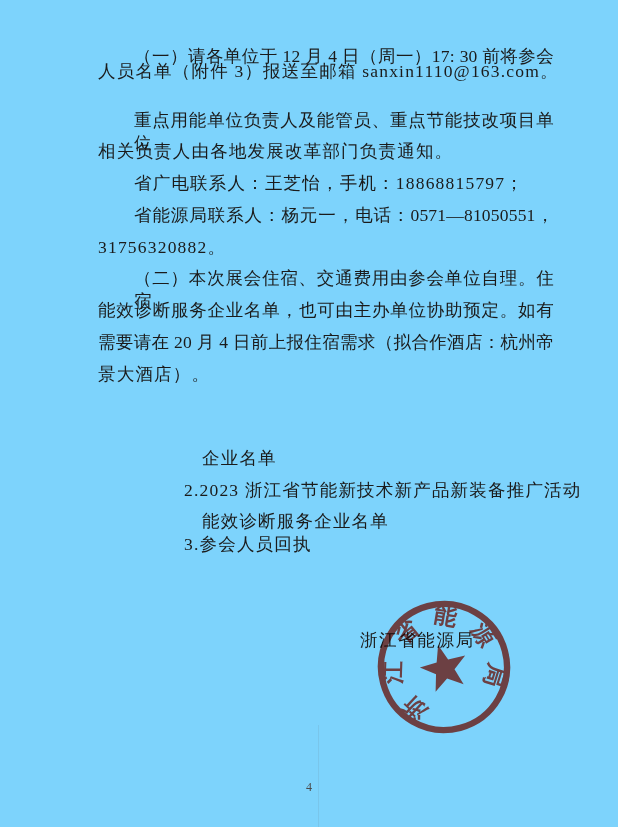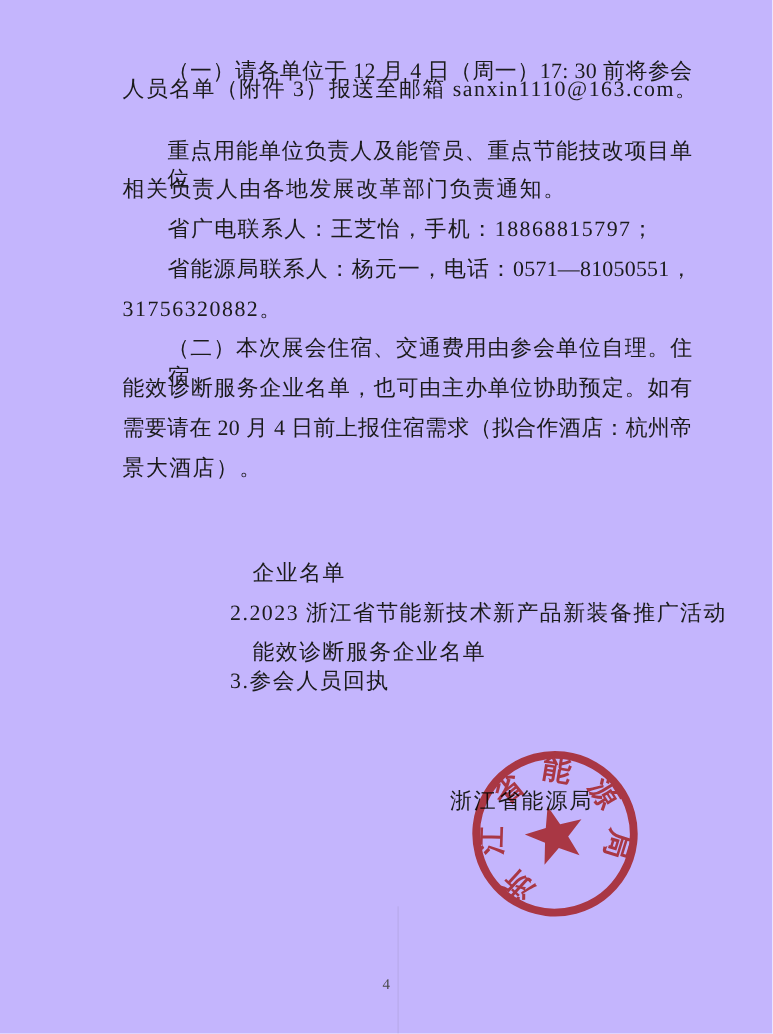--- a/index.html
+++ b/index.html
@@ -1,20 +1,20 @@
 <!DOCTYPE html>
 <html><head>
 <meta charset="utf-8">
 <style>
   html,body { margin:0; padding:0; background:#ffffff; }
   .page {
     position: relative;
     width: 618px;
     height: 827px;
-    background: #c4b5fd;
+    background: #7dd3fc;
     overflow: hidden;
     font-family: "Liberation Serif", "DejaVu Serif", serif;
     color: #1b1b1b;
   }
   .line {
     position: absolute;
     left: 98px;
     width: 456px;
     height: 23px;
     line-height: 23px;

